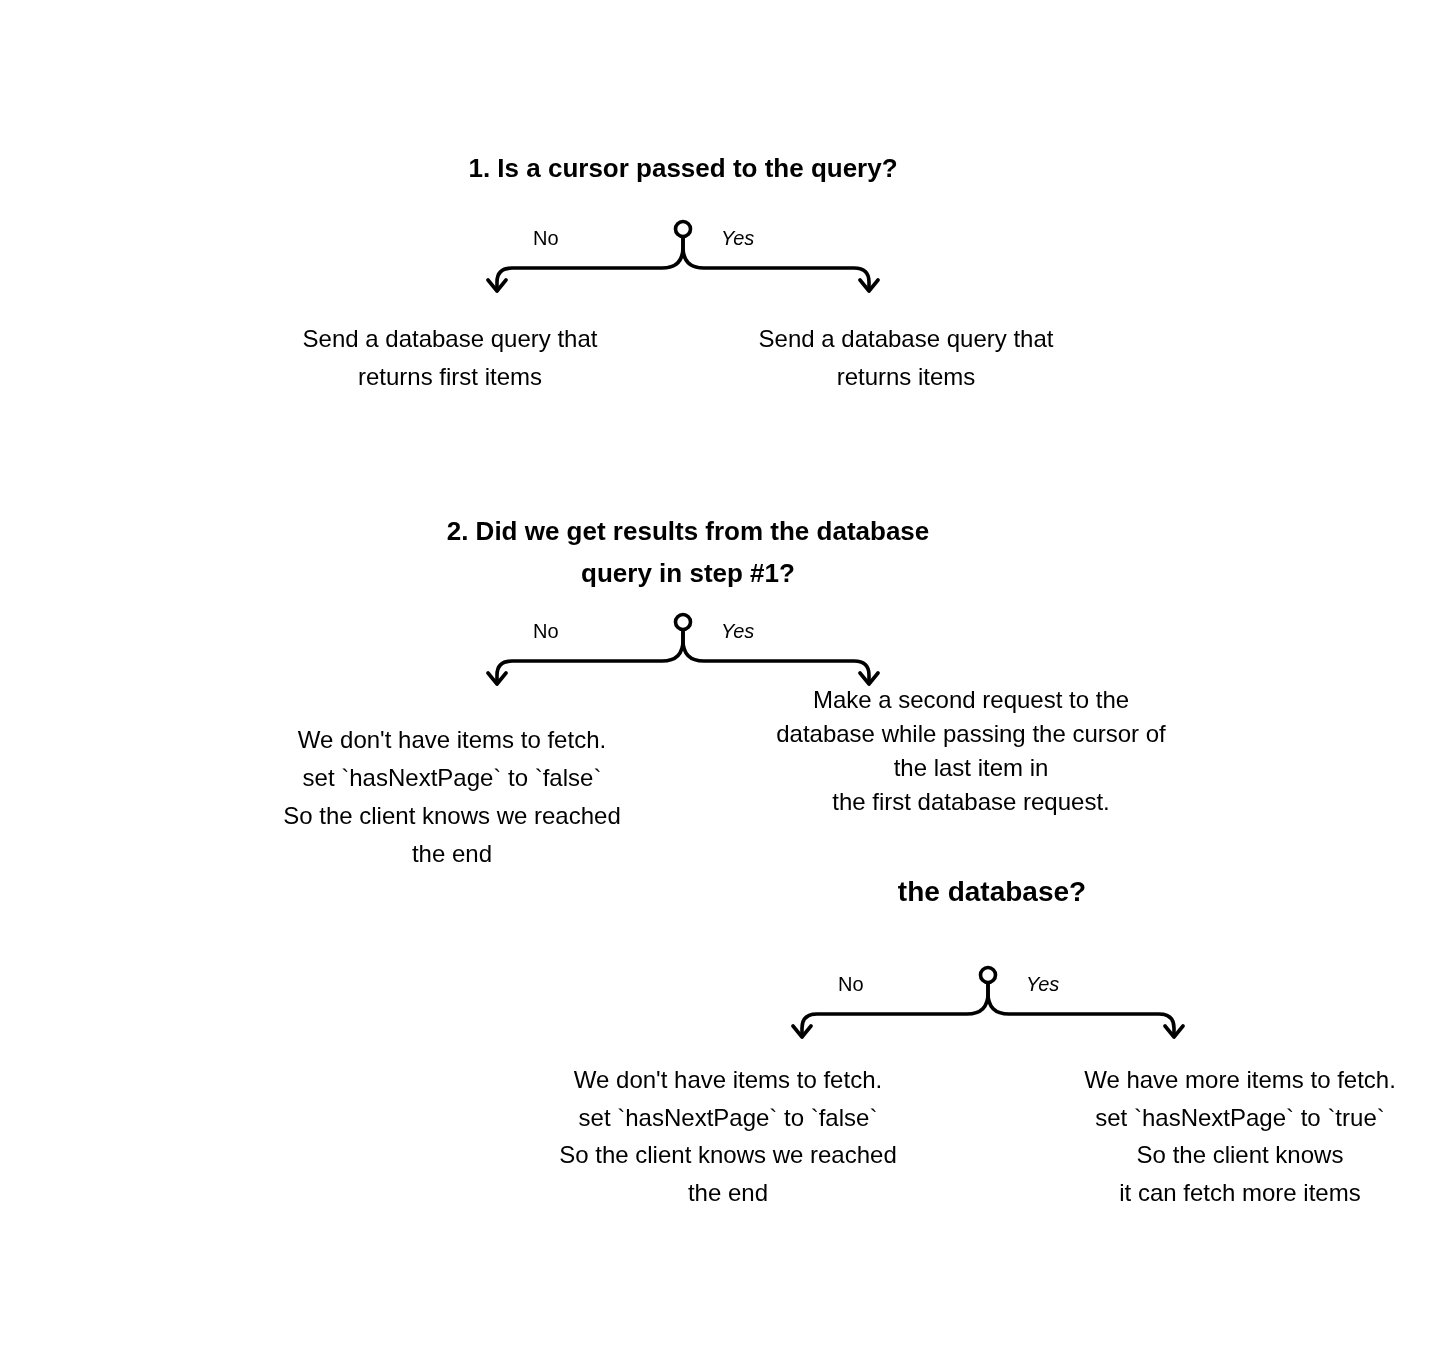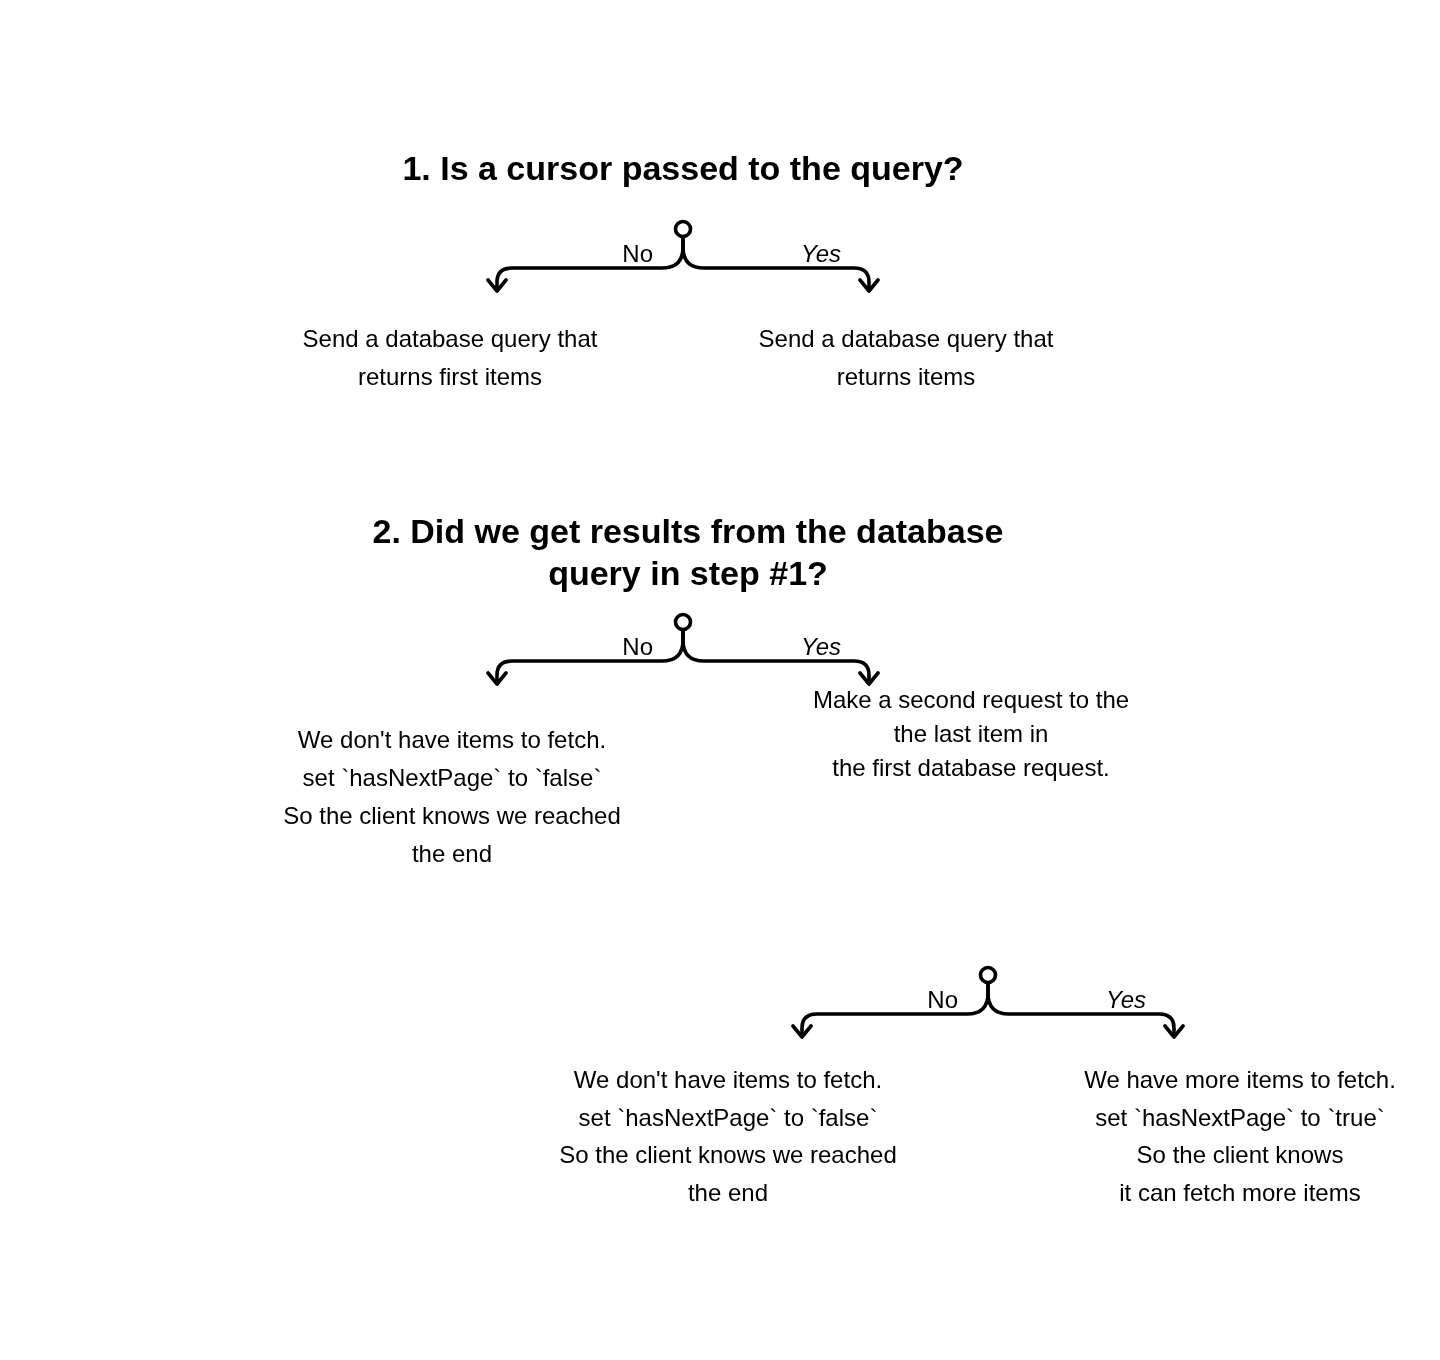--- a/index.html
+++ b/index.html
@@ -12,21 +12,21 @@
   .canvas {
     position: relative;
     width: 1440px;
     height: 1360px;
     background: #ffffff;
     overflow: hidden;
   }
   .abs { position: absolute; }
   .title-lg {
     font-weight: 700;
-    font-size: 34px;
+    font-size: 26px;
     line-height: 42px;
     text-align: center;
   }
   .title-md {
     font-weight: 700;
     font-size: 28px;
     line-height: 38px;
     text-align: center;
   }
   .tblock {
@@ -34,24 +34,24 @@
     line-height: 38px;
     text-align: center;
   }
   .tblock.tight { line-height: 34px; }
   .tblock.mid { line-height: 37.5px; }
   .fork-wrap { width: 394px; height: 86px; }
   .fork-svg { position: absolute; left: 0; top: 0; }
   .fork-label {
     position: absolute;
     width: 120px;
-    top: 24px;
-    font-size: 24px;
+    top: 8px;
+    font-size: 20px;
     line-height: 28px;
-    text-align: right;
+    text-align: left;
   }
   .fork-label.no  { left: 47px; }
   .fork-label.yes { left: 235px; font-style: italic; }
 </style>
 </head>
 <body>
 
 <div class="canvas">
 
   <div class="abs title-lg" style="left:283px; top:147px; width:800px;">1. Is a cursor passed to the query?</div>
@@ -95,25 +95,27 @@
   </div>
 
   <div class="abs tblock" style="left:242px; top:721px; width:420px;">
     <div>We don't have items to fetch.</div>
     <div>set `hasNextPage` to `false`</div>
     <div>So the client knows we reached</div>
     <div>the end</div>
   </div>
   <div class="abs tblock tight" style="left:731px; top:683px; width:480px;">
     <div>Make a second request to the</div>
+    <div>database while passing the cursor of</div>
     <div>the last item in</div>
     <div>the first database request.</div>
   </div>
 
   <div class="abs title-md" style="left:742px; top:873px; width:500px;">
+    <div>the database?</div>
   </div>
 
   <div class="abs fork-wrap" style="left:791px; top:962px;">
     <svg class="fork-svg" width="394" height="86" viewBox="0 0 394 86">
       <circle cx="197" cy="13" r="7.5" fill="#ffffff" stroke="#000000" stroke-width="3.6"></circle>
       <path d="M197 21 V31 Q197 52 176 52 H26 Q11 52 11 66 V73" fill="none" stroke="#000000" stroke-width="3.6" stroke-linecap="round"></path>
       <path d="M2 64 L11 75 L20 64" fill="none" stroke="#000000" stroke-width="3.6" stroke-linecap="round" stroke-linejoin="round"></path>
       <path d="M197 21 V31 Q197 52 218 52 H368 Q383 52 383 66 V73" fill="none" stroke="#000000" stroke-width="3.6" stroke-linecap="round"></path>
       <path d="M374 64 L383 75 L392 64" fill="none" stroke="#000000" stroke-width="3.6" stroke-linecap="round" stroke-linejoin="round"></path>
     </svg>

